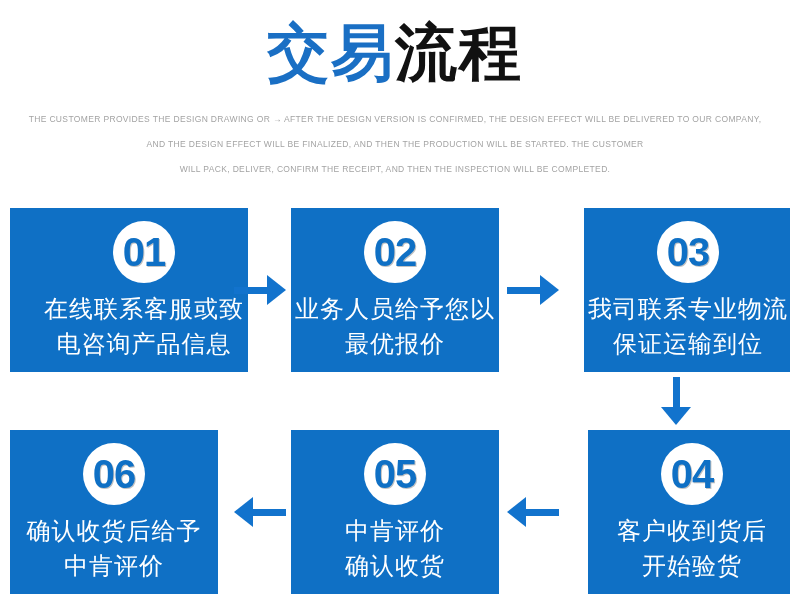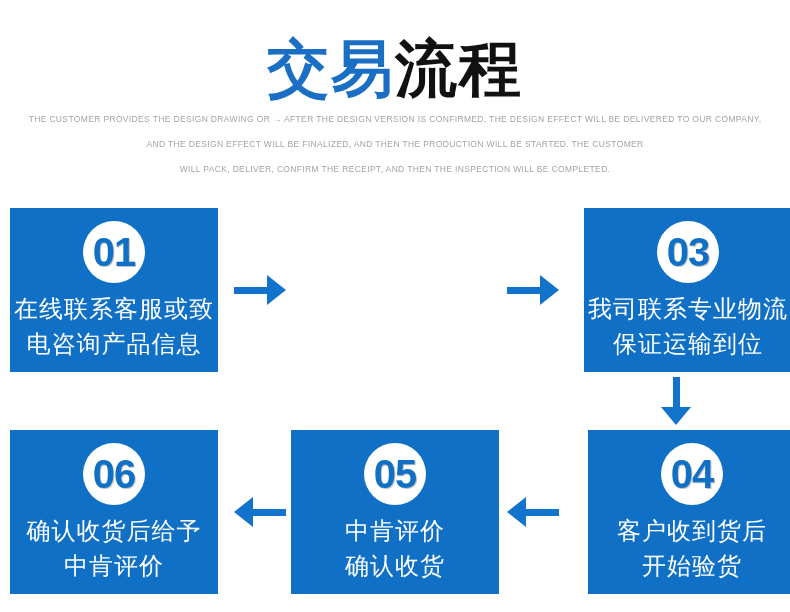--- a/index.html
+++ b/index.html
@@ -11,39 +11,39 @@
     --step-white:#ffffff;
   }
   html,body{margin:0;padding:0;background:#ffffff;}
   body{font-family:"Liberation Sans","DejaVu Sans",sans-serif;}
   .stage{position:relative;width:790px;height:612px;background:#fff;overflow:hidden;}
 
   
   .page-title{
     position:absolute;top:10px;left:0;right:0;
     text-align:center;font-size:62px;line-height:86px;
-    font-weight:bold;letter-spacing:2px;margin:16px;
+    font-weight:bold;letter-spacing:2px;margin:0;
   }
   .page-title .t-blue{color:var(--title-blue);}
   .page-title .t-black{color:var(--title-black);}
 
   
   .subtitle{
     position:absolute;top:107px;left:0;right:0;text-align:center;
     color:var(--subtitle-gray);font-size:8.5px;letter-spacing:.35px;
   }
   .subtitle .sub-line{line-height:25px;height:25px;}
 
   
   .card{
     position:absolute;width:208px;height:164px;
     background:var(--box-blue);color:var(--step-white);
     text-align:center;
   }
-  .pos1{left:10px;top:208px;}
+  .pos1{left:10px;top:208px;padding-left:30px;}
   .pos2{left:291px;top:208px;}
   .pos3{left:584px;top:208px;}
   .pos4{left:572px;top:430px;margin-left:16px;}
   .pos5{left:291px;top:430px;}
   .pos6{left:10px;top:430px;}
 
   .circle{
     width:62px;height:62px;border-radius:50%;background:#fff;
     margin:13px auto 8px auto;
     display:flex;align-items:center;justify-content:center;
@@ -87,20 +87,27 @@
   </div>
 
   <div class="card pos1">
     <div class="circle">
       <span class="num">01</span>
     </div>
     <div class="step-line">在线联系客服或致</div>
     <div class="step-line">电咨询产品信息</div>
   </div>
 
+  <div class="card pos2">
+    <div class="circle">
+      <span class="num">02</span>
+    </div>
+    <div class="step-line">业务人员给予您以</div>
+    <div class="step-line">最优报价</div>
+  </div>
 
   <div class="card pos3">
     <div class="circle">
       <span class="num">03</span>
     </div>
     <div class="step-line">我司联系专业物流</div>
     <div class="step-line">保证运输到位</div>
   </div>
 
   <div class="card pos4">

